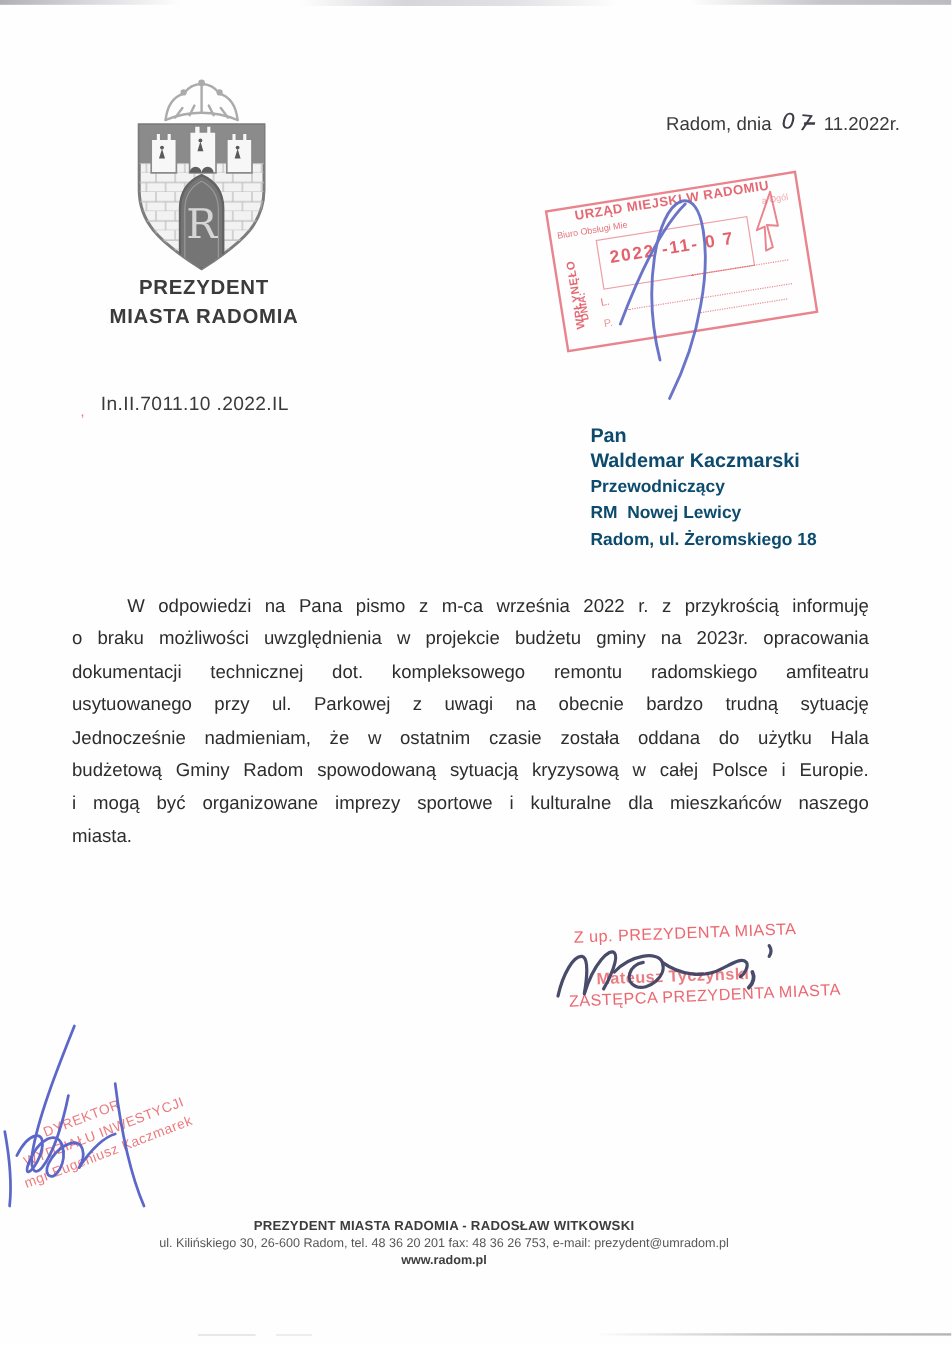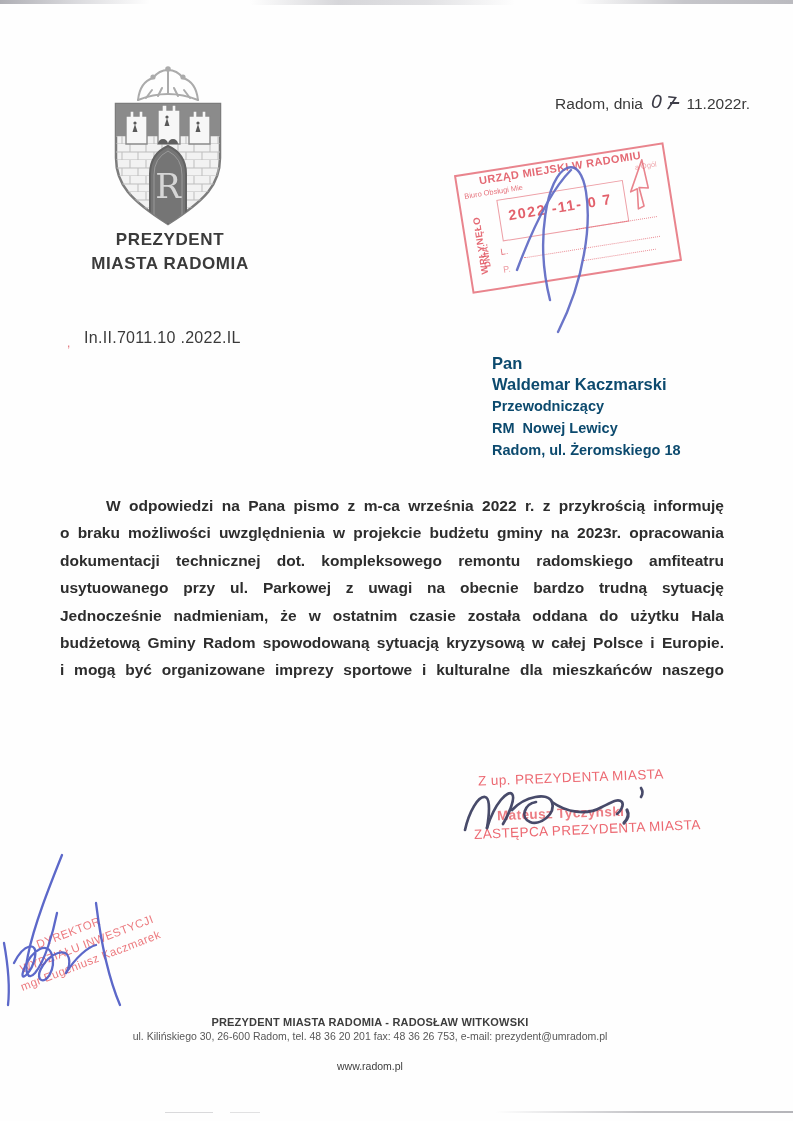--- a/index.html
+++ b/index.html
@@ -69,21 +69,21 @@
   
   .ref-no{position:absolute;left:84px;top:329px;font-size:16px;color:#3a3a3a;letter-spacing:.3px;}
   .ref-mark{position:absolute;left:67px;top:336px;font-size:12px;color:rgba(220,80,90,.8);}
 
   
   .recipient{position:absolute;left:492px;top:353px;font-weight:bold;color:#0c4a6e;}
   .recipient .big{font-size:16.5px;line-height:21px;}
   .recipient .small{font-size:14.5px;line-height:22px;white-space:pre;}
 
   
-  .body-text{position:absolute;left:60px;top:492px;width:664px;font-size:15.5px;color:#2d2d2d;font-weight:bold;}
+  .body-text{position:absolute;left:60px;top:492px;width:664px;font-size:15.5px;color:#2d2d2d;}
   .body-text .ln{text-align:justify;text-align-last:justify;line-height:27.4px;}
   .body-text .ln.first{text-indent:46px;}
   .body-text .ln.last{text-align:left;text-align-last:left;}
 
   
   .auth-label{position:absolute;left:478px;top:770px;font-size:13.5px;color:rgba(234,88,98,.9);letter-spacing:.4px;transform:rotate(-2.2deg);white-space:nowrap;}
   .signer-name{position:absolute;left:497px;top:806px;font-size:13.5px;font-weight:bold;color:rgba(230,80,90,.75);letter-spacing:.4px;transform:rotate(-2deg);white-space:nowrap;}
   .signer-title{position:absolute;left:474px;top:822px;font-size:13.5px;color:rgba(234,88,98,.9);letter-spacing:.4px;transform:rotate(-2.5deg);white-space:nowrap;}
 
   
@@ -92,21 +92,21 @@
     transform:rotate(-21deg);transform-origin:0 0;
     color:rgba(232,92,98,.82);font-size:11.5px;line-height:17px;letter-spacing:.5px;white-space:nowrap;
   }
   .director-stamp .l1{margin-left:30px;}
   .director-stamp .l2{margin-left:6px;}
 
   
   .footer{position:absolute;left:50px;top:1016px;width:640px;text-align:center;color:#454545;}
   .footer .f1{font-size:11px;font-weight:bold;letter-spacing:.2px;color:#3d3d3d;}
   .footer .f2{font-size:10.5px;margin-top:2px;color:#575757;}
-  .footer .f3{font-size:10.5px;font-weight:normal;margin-top:18px;color:#3d3d3d;}
+  .footer .f3{font-size:10.5px;font-weight:bold;margin-top:2px;color:#3d3d3d;}
 </style>
 </head>
 <body>
 
 <div class="page">
 
   <div class="scan-edge edge-a"></div>
   <div class="scan-edge edge-b"></div>
   <div class="scan-edge edge-c"></div>
   <div class="scan-edge edge-bottom"></div>
@@ -210,20 +210,21 @@
   </div>
 
   <div class="body-text">
     <div class="ln first">W odpowiedzi na Pana pismo z m-ca września 2022 r. z przykrością informuję</div>
     <div class="ln">o braku możliwości uwzględnienia w projekcie budżetu gminy na 2023r. opracowania</div>
     <div class="ln">dokumentacji technicznej dot. kompleksowego remontu radomskiego amfiteatru</div>
     <div class="ln">usytuowanego przy ul. Parkowej z uwagi na obecnie bardzo trudną sytuację</div>
     <div class="ln">Jednocześnie nadmieniam, że w ostatnim czasie została oddana do użytku Hala</div>
     <div class="ln">budżetową Gminy Radom spowodowaną sytuacją kryzysową w całej Polsce i Europie.</div>
     <div class="ln">i mogą być organizowane imprezy sportowe i kulturalne dla mieszkańców naszego</div>
+    <div class="ln last">miasta.</div>
   </div>
 
   <div class="auth-label">Z up. PREZYDENTA MIASTA</div>
   <div class="signer-name">Mateusz Tyczyński</div>
   <div class="signer-title">ZASTĘPCA PREZYDENTA MIASTA</div>
   <svg class="ink" style="left:455px;top:780px" width="205" height="62" viewBox="0 0 205 62">
     <g fill="none" stroke="#3f4263" stroke-width="2.7" stroke-linecap="round" opacity=".95">
       <path d="M10 50 C14 32 23 16 30 17 C36 18 34 36 32 48"></path>
       <path d="M32 48 C40 22 53 10 57 14 C61 18 53 36 48 44"></path>
       <path d="M57 30 C70 16 93 12 97 22 C101 34 85 46 75 42 C65 38 69 24 81 22"></path>

